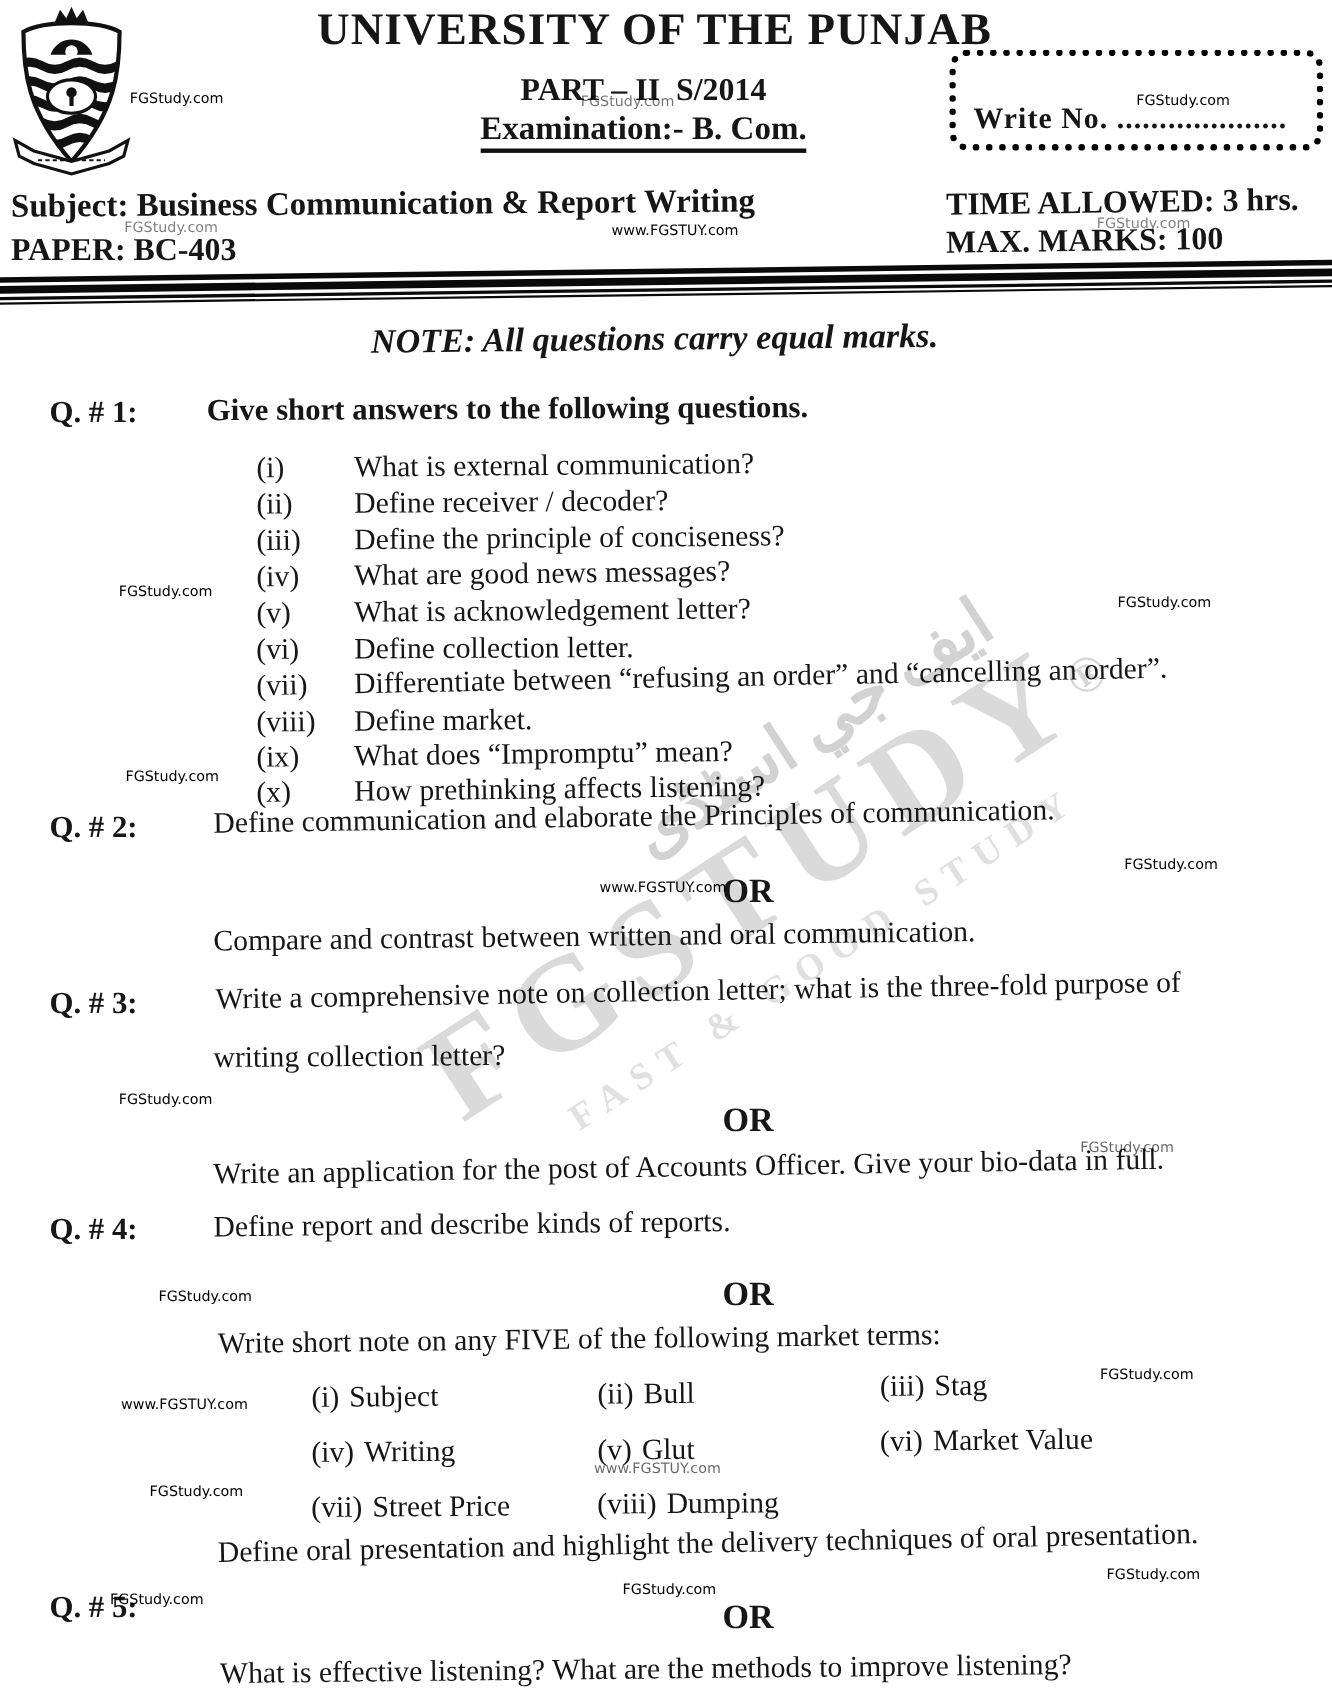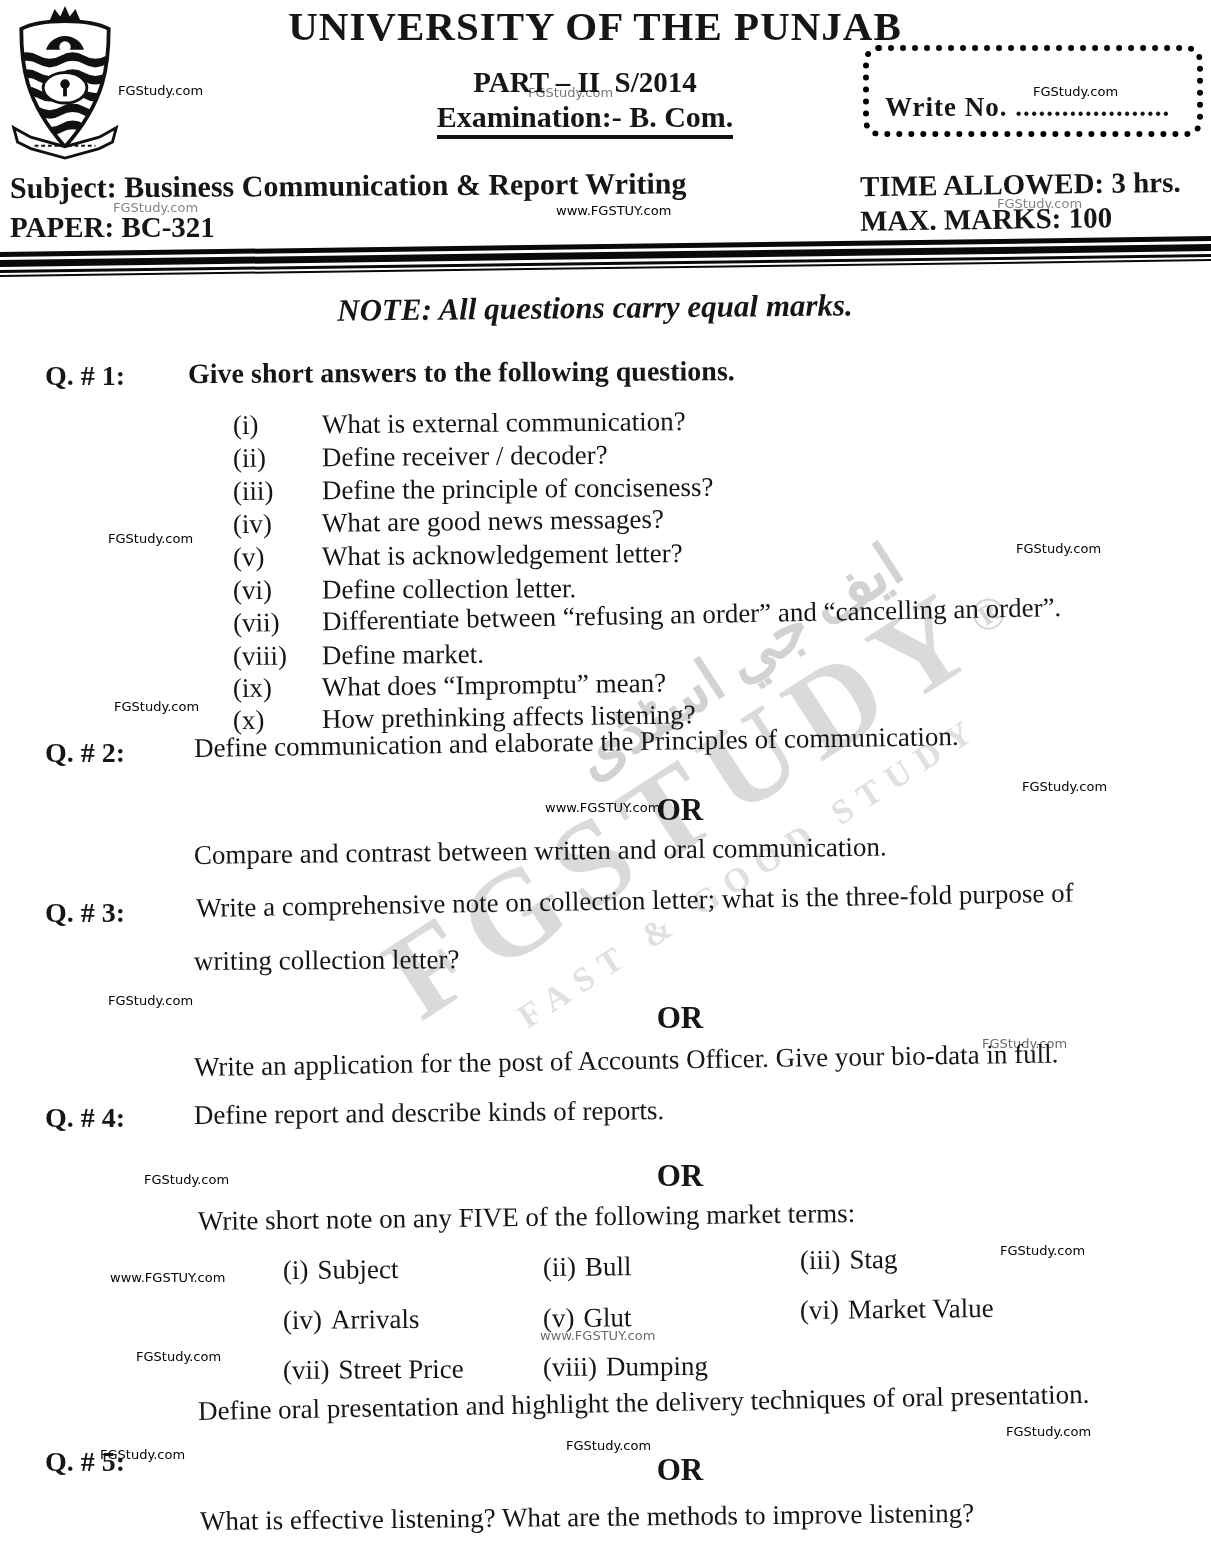--- a/index.html
+++ b/index.html
@@ -109,21 +109,21 @@
     </div>
 
     <div class="abs university-title">UNIVERSITY OF THE PUNJAB</div>
     <div class="abs part-line">PART – II  S/2014</div>
     <div class="abs exam-line"><span>Examination:- B. Com.</span></div>
 
     <div class="abs roll-box"></div>
     <div class="abs roll-text">Write No. ....................</div>
 
     <div class="abs subject-line">Subject: Business Communication &amp; Report Writing</div>
-    <div class="abs paper-line">PAPER: BC-321</div>
+    <div class="abs paper-line">PAPER: BC-403</div>
     <div class="abs time-line">TIME ALLOWED: 3 hrs.</div>
     <div class="abs marks-line">MAX. MARKS: 100</div>
 
     <div class="abs divider">
       <div class="bar b1"></div>
         <div class="bar b2"></div>
         <div class="bar b3"></div>
         <div class="bar b4"></div>
     </div>
 
@@ -155,21 +155,21 @@
     <div class="abs doc-line" style="top:1052px;left:194px;transform:rotate(-0.9deg);">Write an application for the post of Accounts Officer. Give your bio-data in full.</div>
 
     <div class="abs q-label" style="top:1102px;">Q. # 4:</div>
     <div class="abs doc-line" style="top:1100px;left:194px;transform:rotate(-0.6deg);">Define report and describe kinds of reports.</div>
     <div class="abs or-line" style="top:1158px;">OR</div>
     <div class="abs doc-line" style="top:1206px;left:198px;transform:rotate(-0.7deg);">Write short note on any FIVE of the following market terms:</div>
 
     <div class="abs term" style="top:1255px;left:283px;transform:rotate(-0.5deg);"><span class="num">(i)</span><span>Subject</span></div>
     <div class="abs term" style="top:1252px;left:543px;transform:rotate(-0.5deg);"><span class="num">(ii)</span><span>Bull</span></div>
     <div class="abs term" style="top:1245px;left:800px;transform:rotate(-0.6deg);"><span class="num">(iii)</span><span>Stag</span></div>
-    <div class="abs term" style="top:1305px;left:283px;transform:rotate(-0.5deg);"><span class="num">(iv)</span><span>Arrivals</span></div>
+    <div class="abs term" style="top:1305px;left:283px;transform:rotate(-0.5deg);"><span class="num">(iv)</span><span>Writing</span></div>
     <div class="abs term" style="top:1303px;left:543px;transform:rotate(-0.5deg);"><span class="num">(v)</span><span>Glut</span></div>
     <div class="abs term" style="top:1295px;left:800px;transform:rotate(-0.6deg);"><span class="num">(vi)</span><span>Market Value</span></div>
     <div class="abs term" style="top:1355px;left:283px;transform:rotate(-0.4deg);"><span class="num">(vii)</span><span>Street Price</span></div>
     <div class="abs term" style="top:1352px;left:543px;transform:rotate(-0.4deg);"><span class="num">(viii)</span><span>Dumping</span></div>
 
     <div class="abs q-label" style="top:1446px;">Q. # 5:</div>
     <div class="abs doc-line" style="top:1396px;left:198px;transform:rotate(-1.1deg);">Define oral presentation and highlight the delivery techniques of oral presentation.</div>
     <div class="abs or-line" style="top:1452px;">OR</div>
     <div class="abs doc-line" style="top:1506px;left:200px;transform:rotate(-0.6deg);">What is effective listening? What are the methods to improve listening?</div>
 

